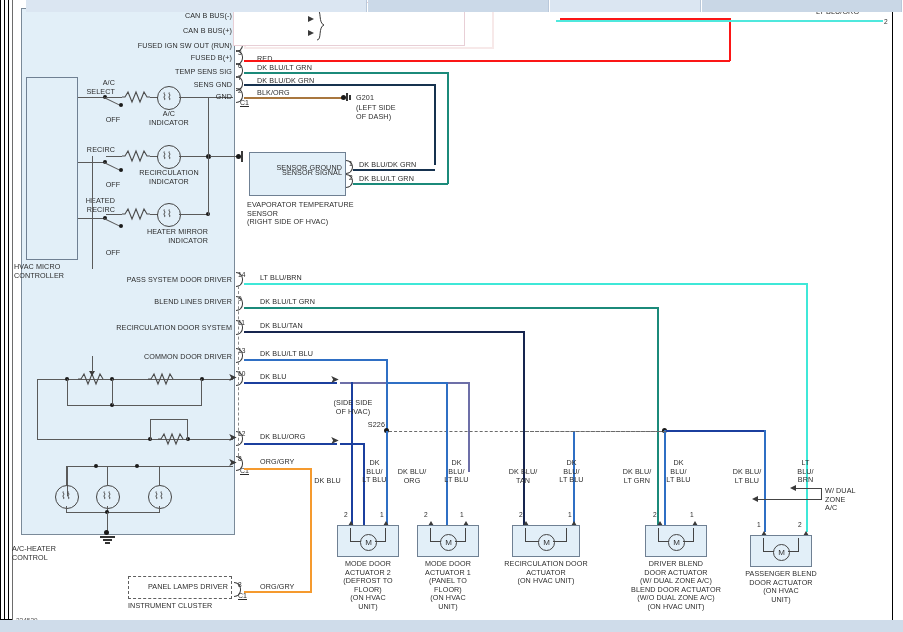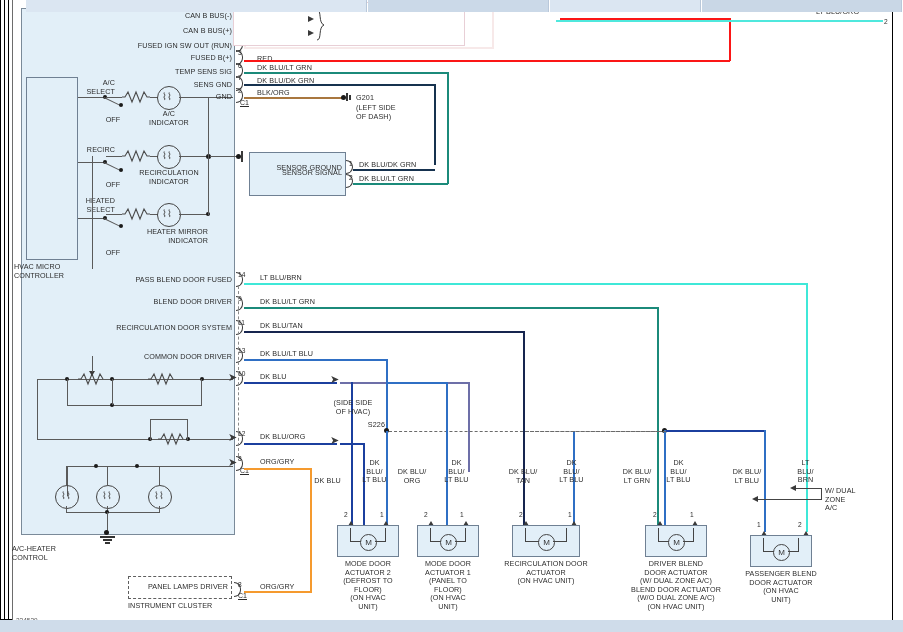--- a/index.html
+++ b/index.html
@@ -131,21 +131,21 @@
   </svg>
   <div class="h" style="left:150px;top:156px;width:8px;background:#5a5a5a;"></div>
   <div class="lamp" style="left:157px;top:145px;"></div>
   <div class="lampx" style="left:162px;top:150px;">⌇⌇</div>
   <div class="h" style="left:179px;top:156px;width:30px;background:#5a5a5a;"></div>
   <div class="dot" style="left:206px;top:154px;"></div>
   <div class="t c" style="left:130px;top:169px;width:78px;">RECIRCULATION
 INDICATOR</div>
 
   <div class="t r" style="left:50px;top:197px;width:65px;">HEATED
-SELECT</div>
+RECIRC</div>
   <div class="h" style="left:78px;top:218px;width:27px;background:#5a5a5a;"></div>
   <div class="dotS" style="left:103px;top:216px;"></div>
   <div class="h" style="left:104px;top:218px;width:18px;background:#5a5a5a;transform:rotate(26deg);transform-origin:left center;"></div>
   <div class="dotS" style="left:119px;top:224px;"></div>
   <div class="t c" style="left:98px;top:249px;width:30px;">OFF</div>
   <div class="h" style="left:106px;top:214px;width:16px;background:#5a5a5a;"></div>
   <svg class="rz" style="left:122px;top:207px;width:28px;height:14px;">
     <polyline points="0,7 3,7 6,2 10,12 14,2 18,12 22,2 25,7 28,7" fill="none" stroke="#4a4a4a" stroke-width="1.1"></polyline>
   </svg>
   <div class="h" style="left:150px;top:214px;width:8px;background:#5a5a5a;"></div>
@@ -292,27 +292,30 @@
   <div class="t r" style="left:253px;top:169px;width:89px;">SENSOR SIGNAL</div>
   <div class="brk2" style="left:346px;top:160px;"></div>
   <div class="brk2" style="left:346px;top:174px;"></div>
   <div class="tn" style="left:349px;top:160px;">1</div>
   <div class="tn" style="left:349px;top:174px;">2</div>
   <div class="t" style="left:359px;top:161px;">DK BLU/DK GRN</div>
   <div class="t" style="left:359px;top:175px;">DK BLU/LT GRN</div>
   <div class="h2" style="left:353px;top:169px;width:82px;background:#16324f;"></div>
   <div class="h2" style="left:353px;top:183px;width:95px;background:#1b8a7a;"></div>
   <div class="v2" style="left:447px;top:169px;height:15px;background:#1b8a7a;"></div>
+  <div class="t" style="left:247px;top:201px;width:140px;">EVAPORATOR TEMPERATURE
+SENSOR
+(RIGHT SIDE OF HVAC)</div>
 
   <div class="h" style="left:210px;top:156px;width:28px;background:#5a5a5a;"></div>
   <div class="dot" style="left:236px;top:154px;"></div>
   <div class="v" style="left:241px;top:151px;width:2px;height:11px;background:#3a3a3a;"></div>
 
-  <div class="t r" style="left:108px;top:276px;width:124px;">PASS BLEND DOOR FUSED</div>
-  <div class="t r" style="left:108px;top:298px;width:124px;">BLEND DOOR DRIVER</div>
+  <div class="t r" style="left:108px;top:276px;width:124px;">PASS SYSTEM DOOR DRIVER</div>
+  <div class="t r" style="left:108px;top:298px;width:124px;">BLEND LINES DRIVER</div>
   <div class="t r" style="left:108px;top:324px;width:124px;">RECIRCULATION DOOR SYSTEM</div>
   <div class="t r" style="left:108px;top:353px;width:124px;">COMMON DOOR DRIVER</div>
 
   <div class="brk" style="left:236px;top:272px;"></div>
   <div class="brk" style="left:236px;top:296px;"></div>
   <div class="brk" style="left:236px;top:320px;"></div>
   <div class="brk" style="left:236px;top:348px;"></div>
   <div class="brk" style="left:236px;top:371px;"></div>
   <div class="brk" style="left:236px;top:431px;"></div>
   <div class="brk" style="left:236px;top:456px;"></div>

